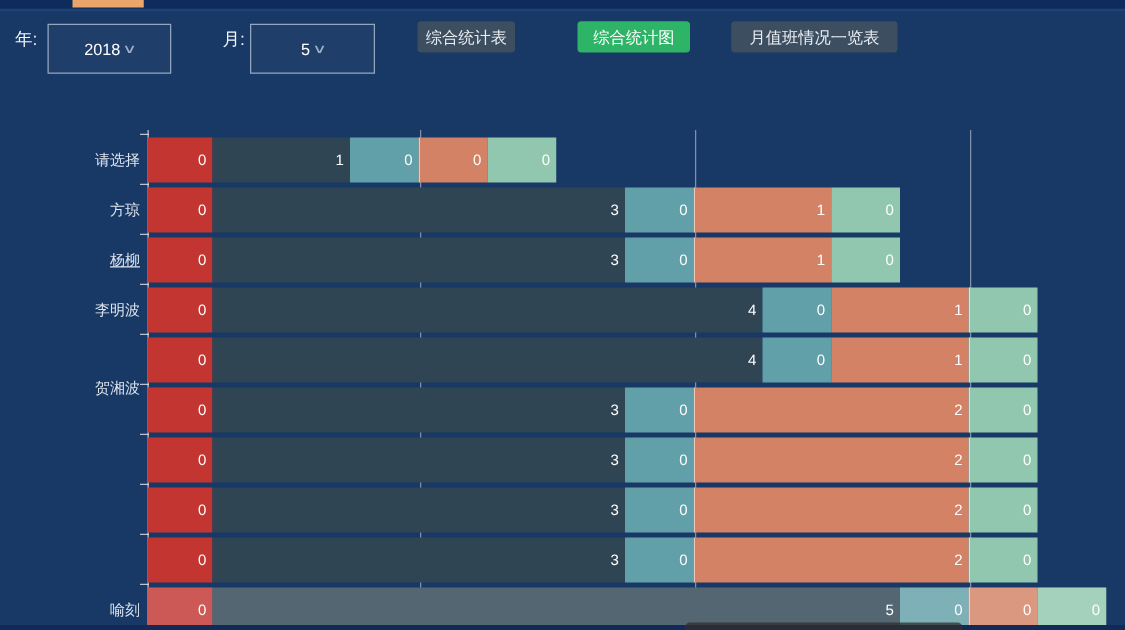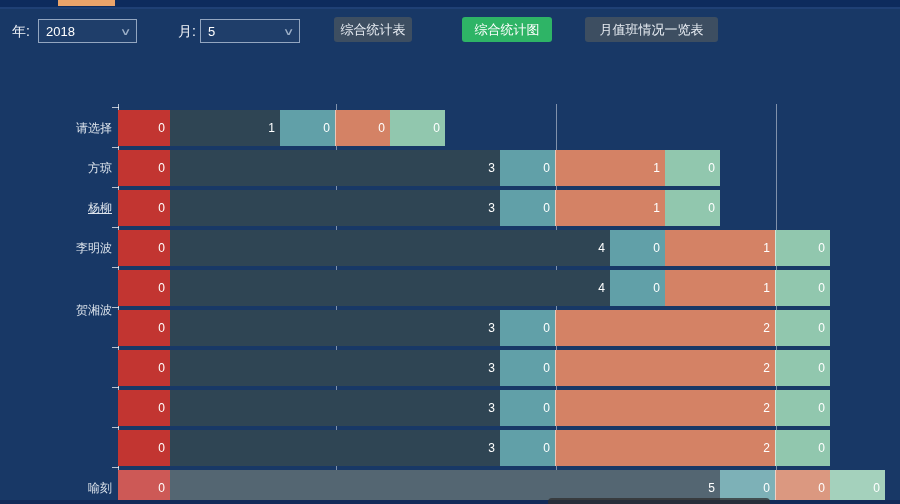--- a/index.html
+++ b/index.html
@@ -9,23 +9,23 @@
     font-family:"Liberation Sans","DejaVu Sans",sans-serif;
     -webkit-font-smoothing:antialiased;
   }
   
   .top-strip{position:absolute;left:0;top:0;width:900px;height:7px;background:#0d2b5d;}
   .top-strip-sub{position:absolute;left:0;top:7px;width:900px;height:2px;background:#1f4075;}
   .tab-indicator{position:absolute;left:58px;top:0;width:57px;height:6px;background:#eba46a;}
   
   .tb-label{position:absolute;top:23px;font-size:14px;color:#f2f5f9;}
   .select{
-    position:absolute;top:19px;height:24px;box-sizing:border-box;
+    position:absolute;top:19px;height:40px;box-sizing:border-box;
     border:1px solid #93a6c0;background:rgba(255,255,255,0.03);
-    display:flex;align-items:center;justify-content:space-between;
+    display:flex;align-items:center;justify-content:center;
     color:#fff;font-size:13px;padding:0 7px;cursor:pointer;
   }
   .select .chev{color:#9db0c8;font-size:10px;transform:scaleX(1.6);margin-left:4px;}
   .btn{
     position:absolute;top:17px;height:25px;border:none;border-radius:3px;
     display:flex;align-items:center;justify-content:center;
     font-size:13px;color:#e8edf3;cursor:pointer;box-sizing:border-box;
     font-family:inherit;
   }
   .btn.slate{background:#3d4e61;}

